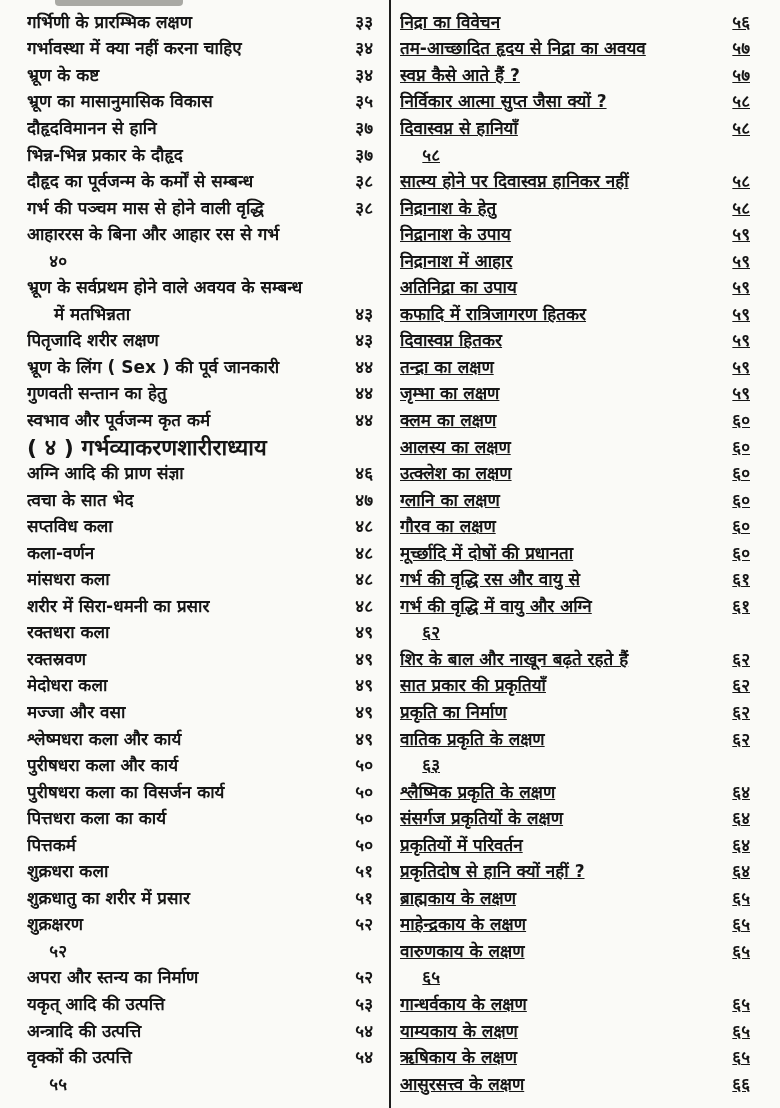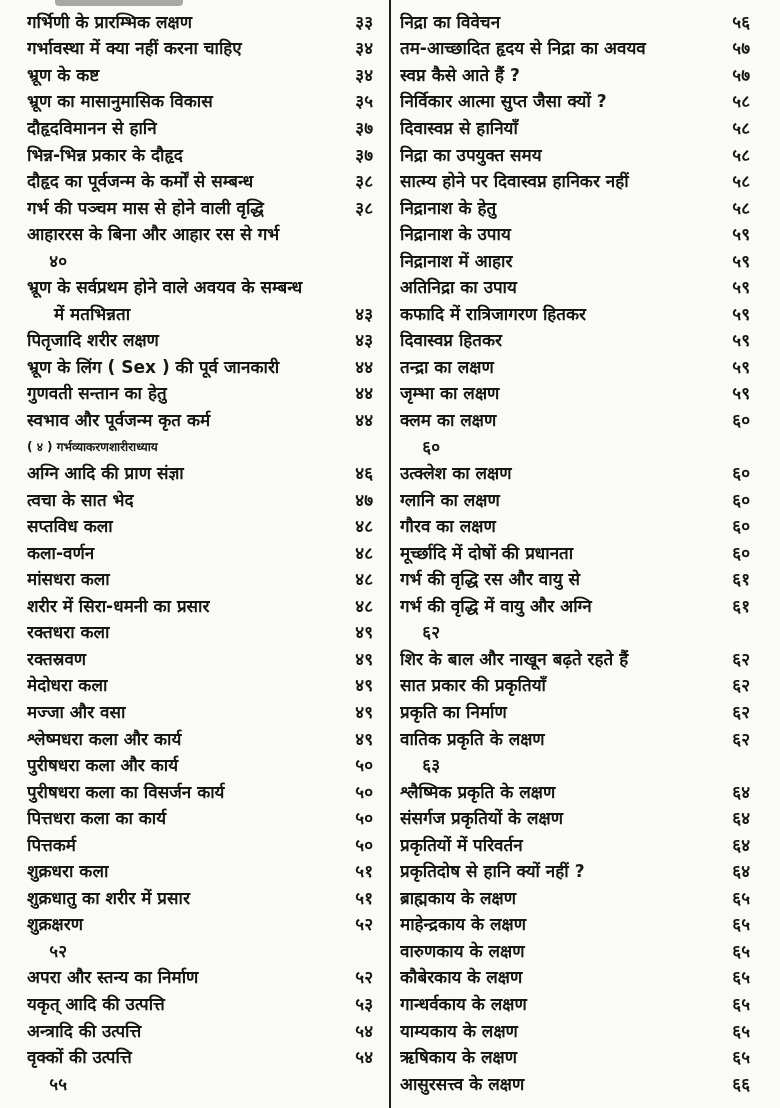--- a/index.html
+++ b/index.html
@@ -29,20 +29,21 @@
   .col-left {
     width: 389px;
     padding-left: 27px;
     padding-right: 16px;
   }
   .col-right {
     width: 391px;
     border-left: 2px solid #1d1d1d;
     padding-left: 9px;
     padding-right: 30px;
+    text-decoration: underline;
   }
   .toc-row {
     display: flex;
     align-items: center;
     height: 26.55px;
     font-size: 17px;
     font-weight: 600;
     letter-spacing: 0;
   }
   .toc-row .title {
@@ -54,21 +55,21 @@
     margin-left: 6px;
     min-width: 34px;
     text-align: right;
     font-weight: 600;
   }
   .toc-row.indent .title {
     padding-left: 27px;
   }
   .toc-row.section {
     font-weight: 800;
-    font-size: 12px;
+    font-size: 22px;
   }
   .smudge {
     position: absolute;
     top: 0;
     left: 55px;
     width: 128px;
     height: 6px;
     background: #7e7e78;
     border-radius: 0 0 4px 4px;
     opacity: 0.65;
@@ -257,21 +258,20 @@
       </div>
       <div class="toc-row">
         <span class="title">निर्विकार आत्मा सुप्त जैसा क्यों ?</span>
         <span class="pageno">५८</span>
       </div>
       <div class="toc-row">
         <span class="title">दिवास्वप्न से हानियाँ</span>
         <span class="pageno">५८</span>
       </div>
       <div class="toc-row">
-        <span class="title">निद्रा का उपयुक्त समय</span>
         <span class="pageno">५८</span>
       </div>
       <div class="toc-row">
         <span class="title">सात्म्य होने पर दिवास्वप्न हानिकर नहीं</span>
         <span class="pageno">५८</span>
       </div>
       <div class="toc-row">
         <span class="title">निद्रानाश के हेतु</span>
         <span class="pageno">५८</span>
       </div>
@@ -301,20 +301,21 @@
       </div>
       <div class="toc-row">
         <span class="title">जृम्भा का लक्षण</span>
         <span class="pageno">५९</span>
       </div>
       <div class="toc-row">
         <span class="title">क्लम का लक्षण</span>
         <span class="pageno">६०</span>
       </div>
       <div class="toc-row">
+        <span class="title">आलस्य का लक्षण</span>
         <span class="pageno">६०</span>
       </div>
       <div class="toc-row">
         <span class="title">उत्क्लेश का लक्षण</span>
         <span class="pageno">६०</span>
       </div>
       <div class="toc-row">
         <span class="title">ग्लानि का लक्षण</span>
         <span class="pageno">६०</span>
       </div>
@@ -378,21 +379,20 @@
       </div>
       <div class="toc-row">
         <span class="title">माहेन्द्रकाय के लक्षण</span>
         <span class="pageno">६५</span>
       </div>
       <div class="toc-row">
         <span class="title">वारुणकाय के लक्षण</span>
         <span class="pageno">६५</span>
       </div>
       <div class="toc-row">
-        <span class="title">कौबेरकाय के लक्षण</span>
         <span class="pageno">६५</span>
       </div>
       <div class="toc-row">
         <span class="title">गान्धर्वकाय के लक्षण</span>
         <span class="pageno">६५</span>
       </div>
       <div class="toc-row">
         <span class="title">याम्यकाय के लक्षण</span>
         <span class="pageno">६५</span>
       </div>

